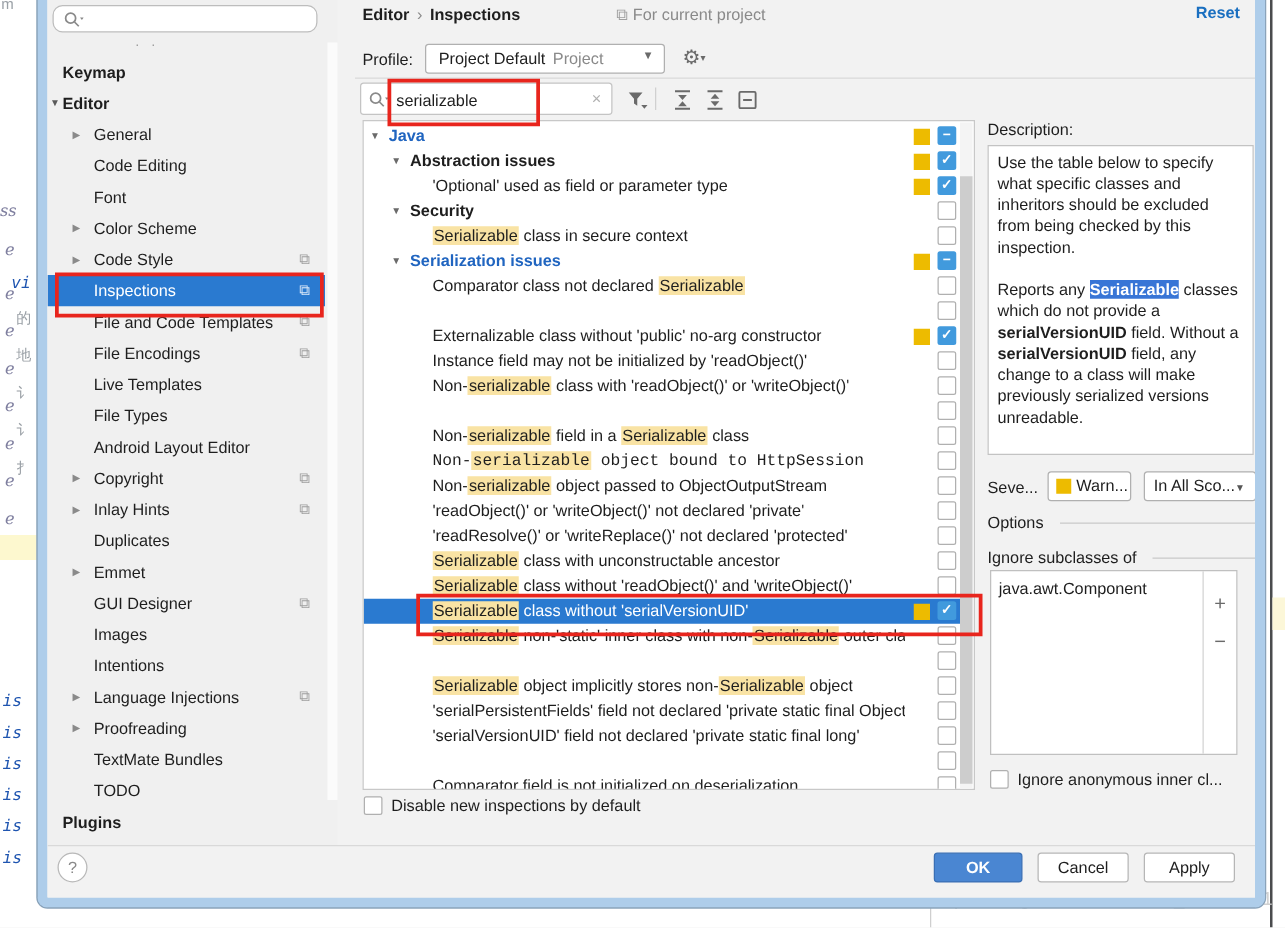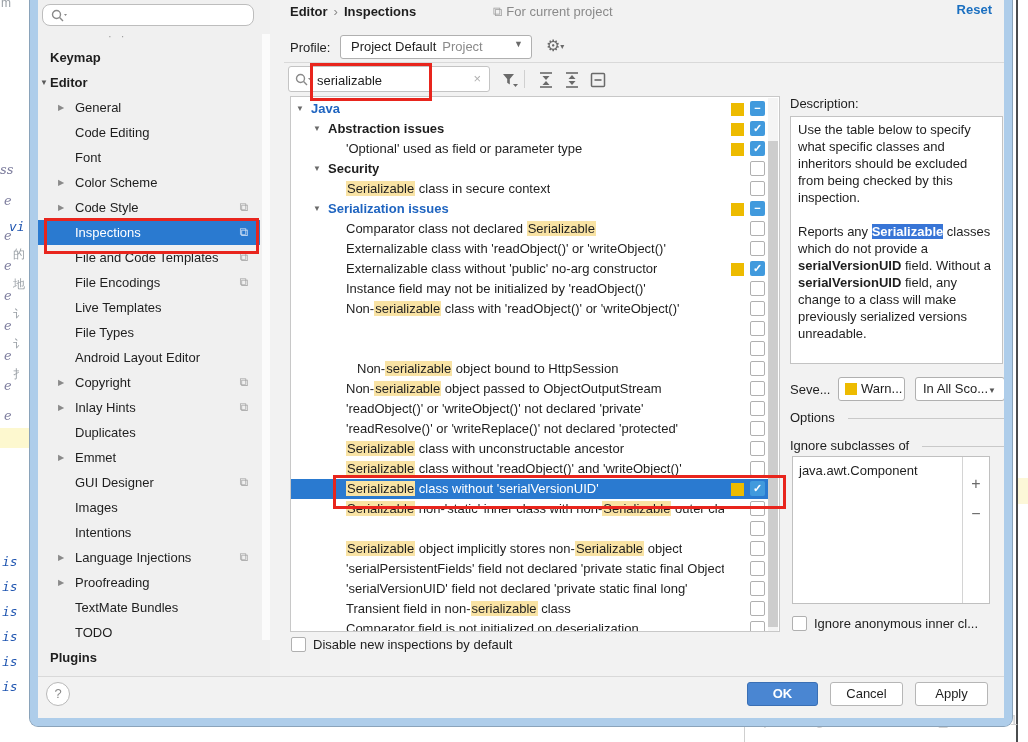--- a/index.html
+++ b/index.html
@@ -341,44 +341,44 @@
             <span class="rarrow" style="left: 22px;">▼</span>
             <span class="txt" style="left: 37px;"><span>Serialization issues</span></span>
             <span class="ybox"></span>
             <span class="cb ind">−</span>
           </div>
           <div class="row plain" style="top: 122px;">
             <span class="txt" style="left: 55px;"><span>Comparator class not declared </span><span class="hl">Serializable</span></span>
             <span class="cb un"></span>
           </div>
           <div class="row plain" style="top: 142px;">
-            <span class="txt" style="left: 55px;"><span>Externalizable class with 'readObject()' or 'writeObject()'</span></span>
             <span class="cb un"></span>
           </div>
           <div class="row plain" style="top: 162px;">
             <span class="txt" style="left: 55px;"><span>Externalizable class without 'public' no-arg constructor</span></span>
             <span class="ybox"></span>
             <span class="cb ch">✓</span>
           </div>
           <div class="row plain" style="top: 182px;">
             <span class="txt" style="left: 55px;"><span>Instance field may not be initialized by 'readObject()'</span></span>
             <span class="cb un"></span>
           </div>
           <div class="row plain" style="top: 202px;">
             <span class="txt" style="left: 55px;"><span>Non-</span><span class="hl">serializable</span><span> class with 'readObject()' or 'writeObject()'</span></span>
             <span class="cb un"></span>
           </div>
           <div class="row plain" style="top: 222px;">
             <span class="cb un"></span>
           </div>
           <div class="row plain" style="top: 242px;">
+            <span class="txt" style="left: 55px;"><span>Non-</span><span class="hl">serializable</span><span> field in a </span><span class="hl">Serializable</span><span> class</span></span>
             <span class="cb un"></span>
           </div>
           <div class="row plain" style="top: 262px;">
-            <span class="txt" style="left: 66px;"><span>Non-</span><span class="hl">serializable</span><span> object bound to HttpSession</span></span>
+            <span class="txt" style="left: 55px; font-family: Liberation Mono, monospace;"><span>Non-</span><span class="hl">serializable</span><span> object bound to HttpSession</span></span>
             <span class="cb un"></span>
           </div>
           <div class="row plain" style="top: 282px;">
             <span class="txt" style="left: 55px;"><span>Non-</span><span class="hl">serializable</span><span> object passed to ObjectOutputStream</span></span>
             <span class="cb un"></span>
           </div>
           <div class="row plain" style="top: 302px;">
             <span class="txt" style="left: 55px;"><span>'readObject()' or 'writeObject()' not declared 'private'</span></span>
             <span class="cb un"></span>
           </div>
@@ -412,21 +412,20 @@
           </div>
           <div class="row plain" style="top: 462px;">
             <span class="txt" style="left: 55px;"><span>'serialPersistentFields' field not declared 'private static final Object</span></span>
             <span class="cb un"></span>
           </div>
           <div class="row plain" style="top: 482px;">
             <span class="txt" style="left: 55px;"><span>'serialVersionUID' field not declared 'private static final long'</span></span>
             <span class="cb un"></span>
           </div>
           <div class="row plain" style="top: 502px;">
-            <span class="txt" style="left: 55px;"><span>Transient field in non-</span><span class="hl">serializable</span><span> class</span></span>
             <span class="cb un"></span>
           </div>
           <div class="row plain" style="top: 522px;">
             <span class="txt" style="left: 55px;"><span>Comparator field is not initialized on deserialization</span></span>
             <span class="cb un"></span>
           </div>
         </div>
     <div class="tree-scrolltrack"></div>
     <div class="tree-scrollthumb"></div>
   </div>

